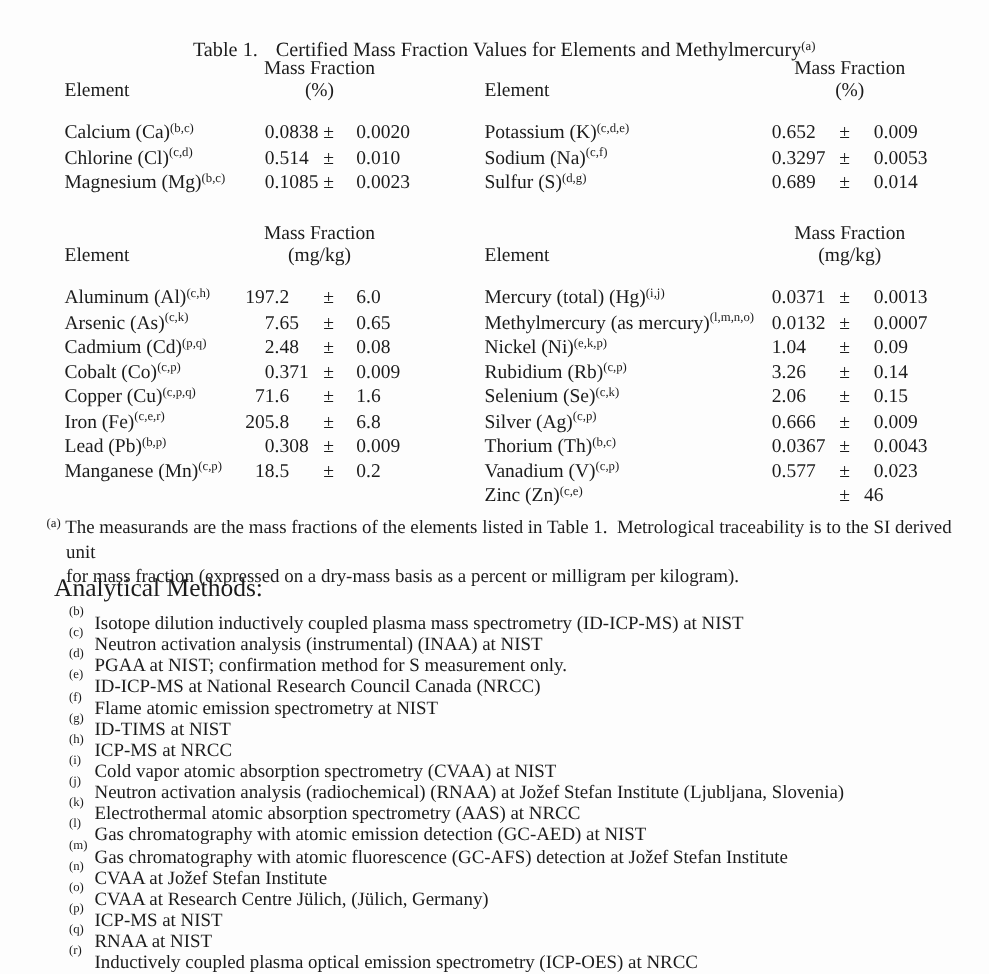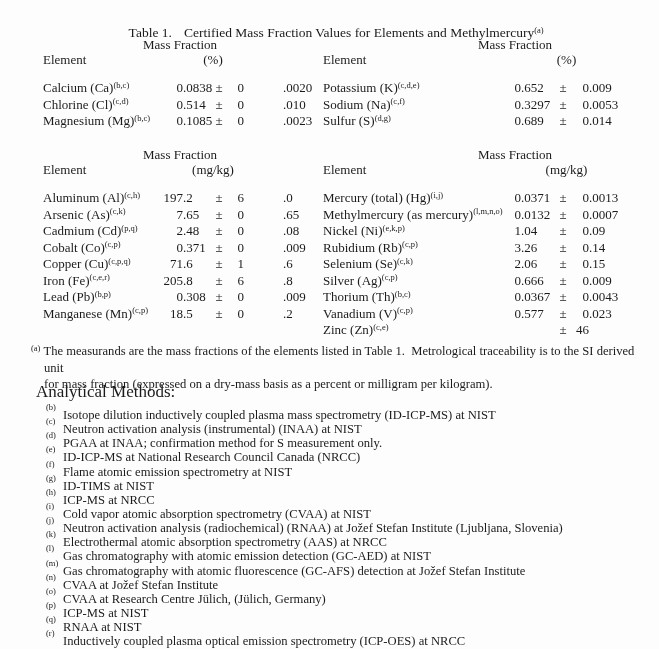--- a/index.html
+++ b/index.html
@@ -16,37 +16,37 @@
   .title .prefix{margin-right:12px;}
   sup{font-size:8.5px;line-height:0;vertical-align:baseline;position:relative;top:-4.5px;}
 
   
   .half{position:absolute;font-size:13px;}
   #t1a{top:37px;left:43px;width:240px;}
   #t1b{top:37px;left:323px;width:332px;}
   #t2a{top:147px;left:43px;width:240px;}
   #t2b{top:147px;left:323px;width:332px;}
 
-  .hmf{position:absolute;top:0;white-space:nowrap;}
+  .hmf{position:absolute;top:0;text-align:center;white-space:nowrap;}
   .half-a .hmf{left:100px;width:140px;}
   .half-b .hmf{left:155px;width:177px;}
   .hel{position:absolute;top:15px;left:0;white-space:nowrap;text-align:center;}
   .hunit{position:absolute;top:15px;text-align:center;white-space:nowrap;}
   .half-a .hunit{left:100px;width:140px;}
   .half-b .hunit{left:155px;width:177px;}
 
   .rows{position:absolute;top:43px;left:0;width:100%;}
   .trow{position:relative;height:16.5px;}
   .ename{position:absolute;left:0;white-space:nowrap;}
   .vip,.uip{position:absolute;text-align:right;white-space:pre;}
   .vfp,.ufp{position:absolute;text-align:center;white-space:pre;}
   .pm{position:absolute;text-align:center;}
   .half-a .vip{left:0;width:140px;}   .half-a .vfp{left:140px;}
   .half-a .pm{left:168px;width:16px;}
-  .half-a .uip{left:184px;width:17px;}.half-a .ufp{left:212px;padding-left:28px;}
+  .half-a .uip{left:184px;width:17px;}.half-a .ufp{left:201px;}
   .half-b .vip{left:0;width:198px;}   .half-b .vfp{left:198px;}
   .half-b .pm{left:232px;width:16px;}
   .half-b .uip{left:248px;width:18px;}.half-b .ufp{left:266px;}
 
   
   .fna{position:absolute;top:343px;left:31px;width:600px;font-size:12.6px;line-height:16.5px;
        padding-left:13px;white-space:pre-wrap;}
   .fna .fnmark{margin-left:-13px;padding-right:3px;}
 
   .amlabel{position:absolute;top:382px;left:36px;font-size:17px;}
@@ -281,21 +281,21 @@
   </div>
 
   <div class="fna"><sup class="fnmark">(a)</sup><span>The measurands are the mass fractions of the elements listed in Table 1.  Metrological traceability is to the SI derived unit
 for mass fraction (expressed on a dry-mass basis as a percent or milligram per kilogram).</span></div>
 
   <div class="amlabel">Analytical Methods:</div>
 
   <div class="methods">
       <div class="mrow"><sup class="mmark">(b)</sup><span>Isotope dilution inductively coupled plasma mass spectrometry (ID-ICP-MS) at NIST</span></div>
       <div class="mrow"><sup class="mmark">(c)</sup><span>Neutron activation analysis (instrumental) (INAA) at NIST</span></div>
-      <div class="mrow"><sup class="mmark">(d)</sup><span>PGAA at INAA; confirmation method for S measurement only.</span></div>
+      <div class="mrow"><sup class="mmark">(d)</sup><span>PGAA at NIST; confirmation method for S measurement only.</span></div>
       <div class="mrow"><sup class="mmark">(e)</sup><span>ID-ICP-MS at National Research Council Canada (NRCC)</span></div>
       <div class="mrow"><sup class="mmark">(f)</sup><span>Flame atomic emission spectrometry at NIST</span></div>
       <div class="mrow"><sup class="mmark">(g)</sup><span>ID-TIMS at NIST</span></div>
       <div class="mrow"><sup class="mmark">(h)</sup><span>ICP-MS at NRCC</span></div>
       <div class="mrow"><sup class="mmark">(i)</sup><span>Cold vapor atomic absorption spectrometry (CVAA) at NIST</span></div>
       <div class="mrow"><sup class="mmark">(j)</sup><span>Neutron activation analysis (radiochemical) (RNAA) at Jožef Stefan Institute (Ljubljana, Slovenia)</span></div>
       <div class="mrow"><sup class="mmark">(k)</sup><span>Electrothermal atomic absorption spectrometry (AAS) at NRCC</span></div>
       <div class="mrow"><sup class="mmark">(l)</sup><span>Gas chromatography with atomic emission detection (GC-AED) at NIST</span></div>
       <div class="mrow"><sup class="mmark">(m)</sup><span>Gas chromatography with atomic fluorescence (GC-AFS) detection at Jožef Stefan Institute</span></div>
       <div class="mrow"><sup class="mmark">(n)</sup><span>CVAA at Jožef Stefan Institute</span></div>

